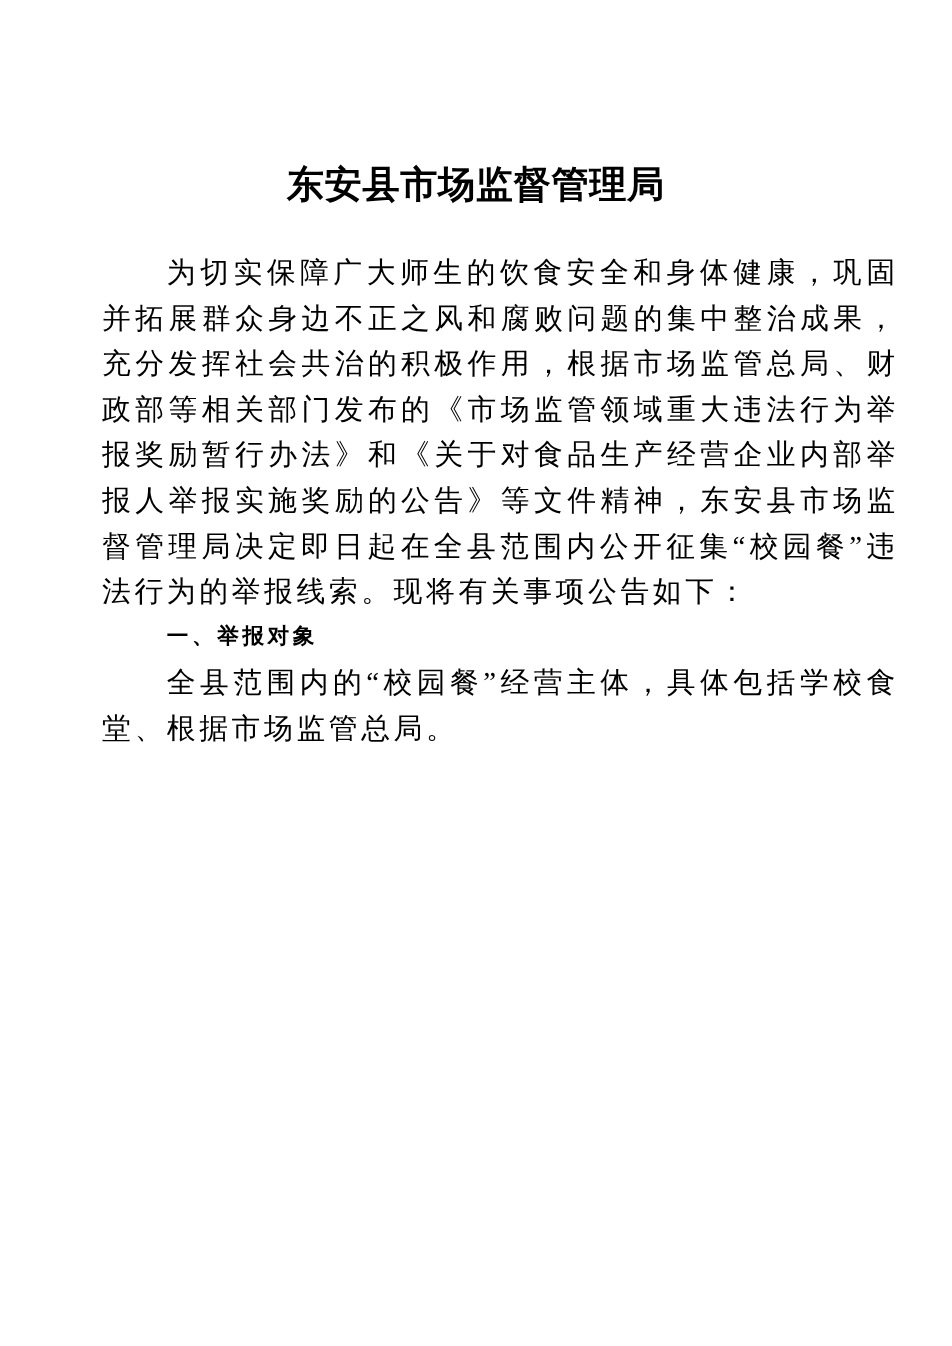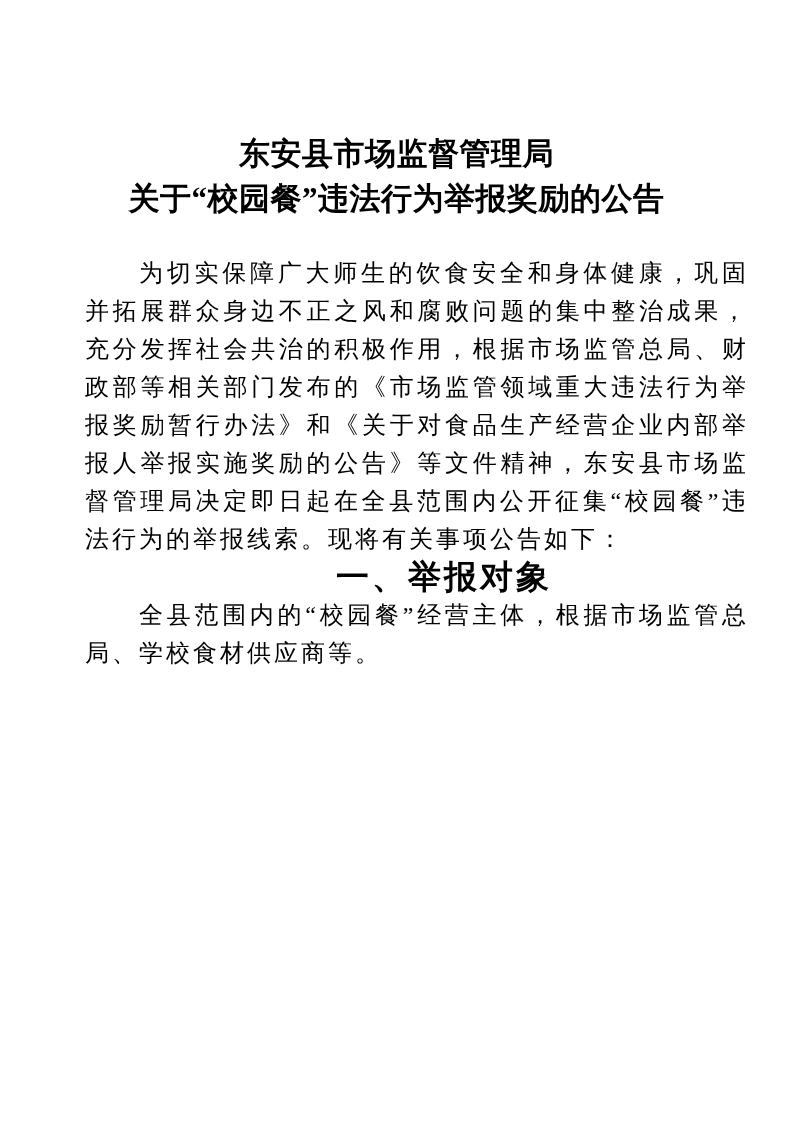--- a/index.html
+++ b/index.html
@@ -35,42 +35,41 @@
     letter-spacing: 3px;
     text-align: justify;
     text-justify: inter-ideograph;
   }
   .doc-body p.para {
     margin: 0;
     text-indent: 54px;
   }
   .doc-body h2.section-heading {
     margin: 0;
-    font-family: Liberation Sans, sans-serif;
+    font-family: Liberation Mono, monospace;
     font-weight: 700;
-    font-size: 33px;
+    font-size: 18px;
     line-height: 38px;
     letter-spacing: 3px;
     text-indent: 54px;
-    text-align: center;
+    text-align: left;
   }
 </style>
 </head>
 <body>
 
 <div class="page">
 
   <div class="doc-title">
     <span class="title-line">东安县市场监督管理局</span>
-    <span class="title-line">关于“校园餐”违法行为举报奖励的公告</span>
   </div>
 
   <div class="doc-body">
     <p class="para">为切实保障广大师生的饮食安全和身体健康，巩固并拓展群众身边不正之风和腐败问题的集中整治成果，充分发挥社会共治的积极作用，根据市场监管总局、财政部等相关部门发布的《市场监管领域重大违法行为举报奖励暂行办法》和《关于对食品生产经营企业内部举报人举报实施奖励的公告》等文件精神，东安县市场监督管理局决定即日起在全县范围内公开征集“校园餐”违法行为的举报线索。现将有关事项公告如下：</p>
 
     <h2 class="section-heading">一、举报对象</h2>
 
-    <p class="para">全县范围内的“校园餐”经营主体，根据市场监管总局、学校食材供应商等。</p>
+    <p class="para">全县范围内的“校园餐”经营主体，具体包括学校食堂、根据市场监管总局。</p>
 
 
   </div>
 
 </div>
 
 </body></html>

